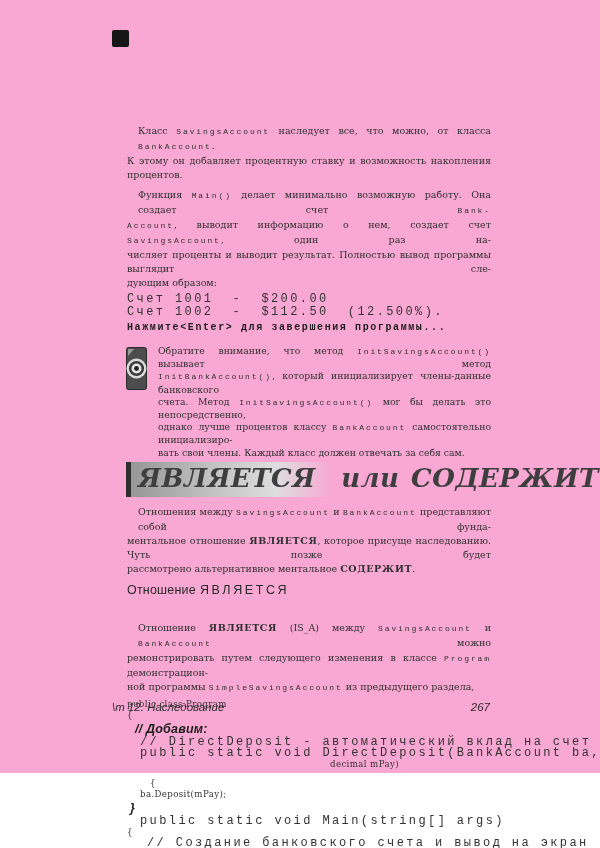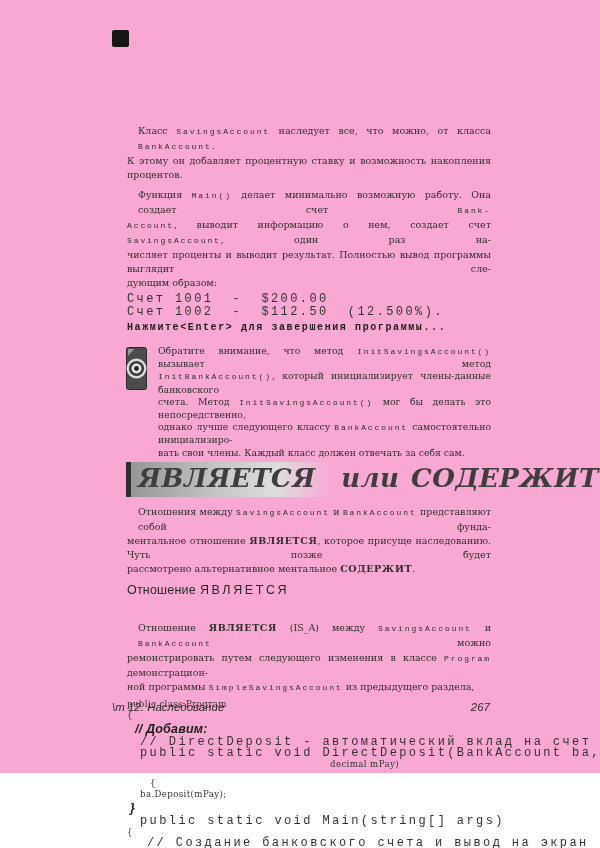--- a/index.html
+++ b/index.html
@@ -110,21 +110,21 @@
         <circle cx="10.5" cy="21.5" r="10" fill="#dcdcdc"></circle>
         <circle cx="10.5" cy="21.5" r="7.6" fill="#3a3a3a"></circle>
         <circle cx="10.5" cy="21.5" r="5" fill="#e6e6e6"></circle>
         <circle cx="10.5" cy="21.5" r="2.4" fill="#1e1e1e"></circle>
         <path d="M2 2 L8 2 L2 9 Z" fill="#9a9a9a"></path>
       </svg>
       <div class="para">
           <div class="line"><span>Обратите внимание, что метод </span><span class="sg-c">InitSavingsAccount()</span><span> вызывает метод</span></div>
           <div class="line"><span class="sg-c">InitBankAccount()</span><span>, который инициализирует члены-данные банковского</span></div>
           <div class="line"><span>счета. Метод </span><span class="sg-c">InitSavingsAccount()</span><span> мог бы делать это непосредственно,</span></div>
-          <div class="line"><span>однако лучше следующего классу </span><span class="sg-c">BankAccount</span><span> самостоятельно инициализиро-</span></div>
+          <div class="line"><span>однако лучше процентов классу </span><span class="sg-c">BankAccount</span><span> самостоятельно инициализиро-</span></div>
           <div class="line final"><span>вать свои члены. Каждый класс должен отвечать за себя сам.</span></div>
         </div>
     </div>
 
     <div class="banner">
       <span class="banner-box">ЯВЛЯЕТСЯ</span><span> или </span><span class="banner-rest">СОДЕРЖИТ</span>
     </div>
 
     <div class="para gap-sm">
         <div class="line ind"><span>Отношения между </span><span class="sg-c">SavingsAccount</span><span> и </span><span class="sg-c">BankAccount</span><span> представляют собой фунда-</span></div>

